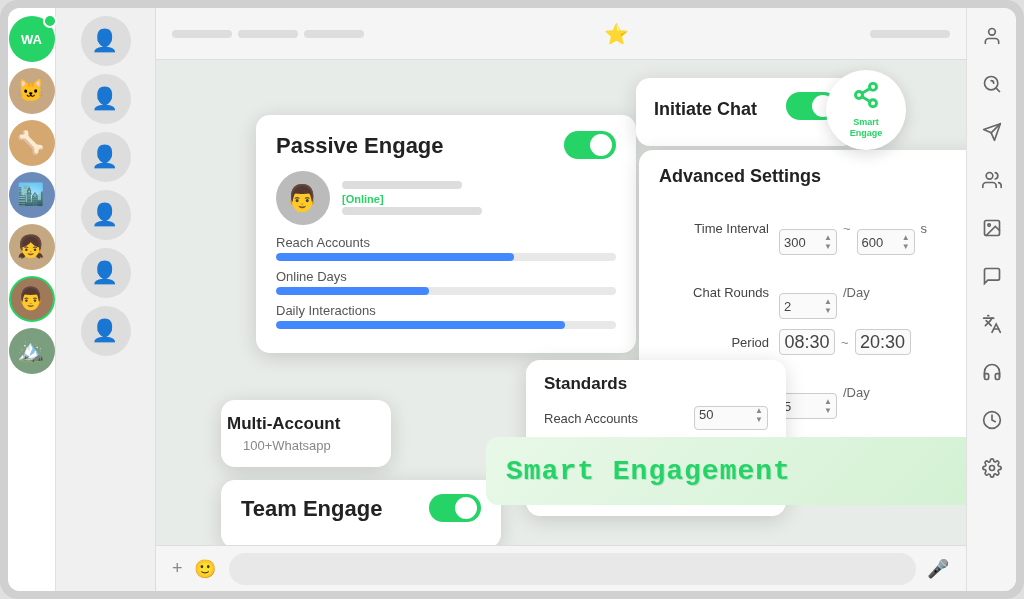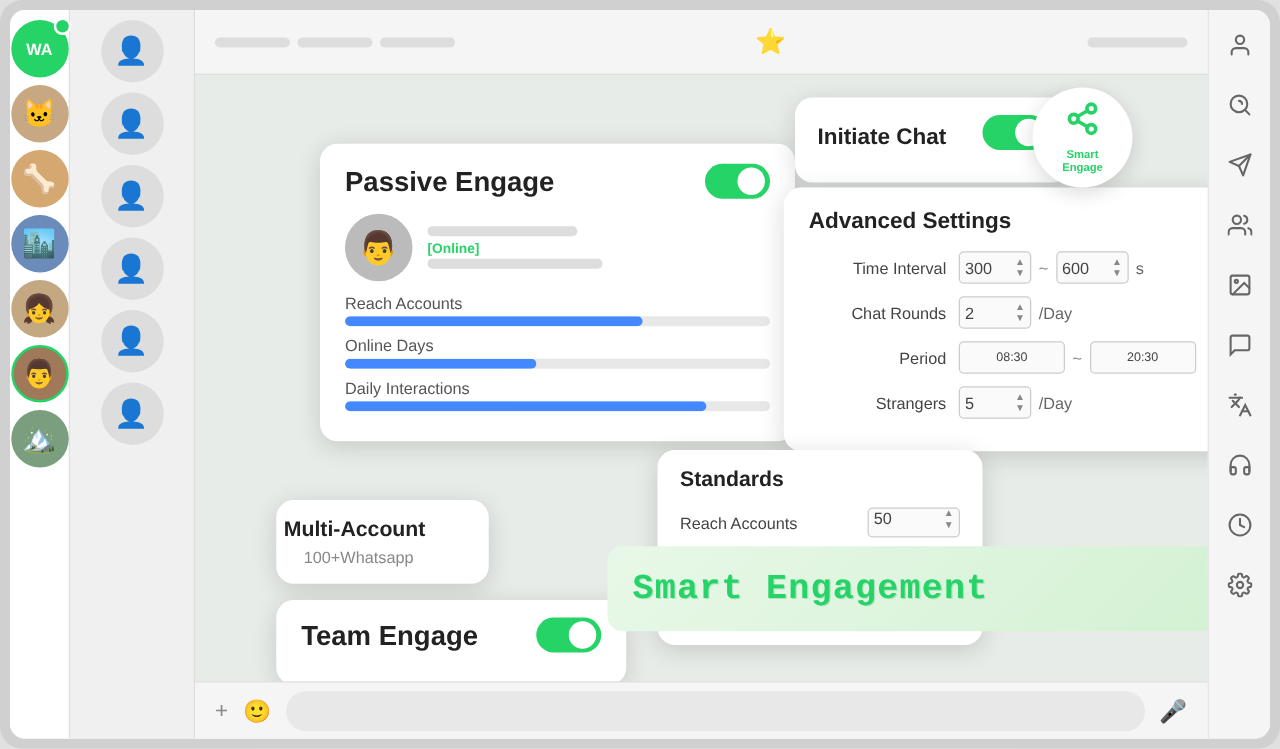--- a/index.html
+++ b/index.html
@@ -214,53 +214,53 @@
     .initiate-chat-card {
       top: 18px;
       left: 480px;
       width: 220px;
       padding: 14px 18px;
     }
 
     
     .advanced-card {
       top: 90px;
-      left: 471px;
+      left: 483px;
       width: 380px;
       padding: 16px 20px;
     }
     .advanced-title {
       font-size: 18px; font-weight: 700; color: #222; margin-bottom: 14px;
     }
     .setting-row {
       display: flex; align-items: center; margin-bottom: 10px;
       font-size: 13px; color: #444;
     }
     .setting-label {
       width: 110px; text-align: right; margin-right: 10px; font-size: 13px;
     }
     .num-input {
       width: 58px; height: 26px;
       border: 1px solid #ccc; border-radius: 4px;
       display: flex; align-items: center; justify-content: space-between;
       padding: 12px 4px;
-      font-size: 13px; background: #fafafa;
+      font-size: 13px; background: #fafafa; margin-top: 28px;
     }
     .num-input-val { font-size: 13px; }
     .num-arrows {
       display: flex; flex-direction: column; gap: 1px;
     }
     .arrow { font-size: 8px; color: #888; cursor: pointer; line-height: 1; }
     .tilde { margin: 0 6px; color: #888; }
     .unit { margin-left: 6px; color: #666; font-size: 13px; }
     .time-input {
-      width: 85px; height: 26px;
+      width: 56px; height: 26px;
       border: 1px solid #ccc; border-radius: 4px;
       display: flex; align-items: center; justify-content: center;
-      font-size: 10px; background: #fafafa;
+      font-size: 18px; background: #fafafa;
     }
 
     
     .standards-card {
       top: 300px;
       left: 370px;
       width: 260px;
       padding: 14px 18px;
     }
     .standards-title {

